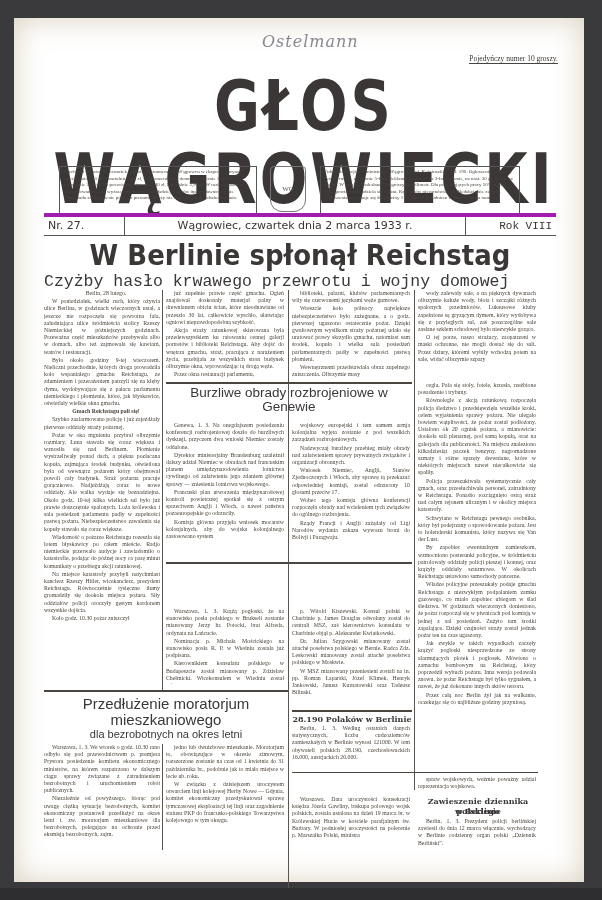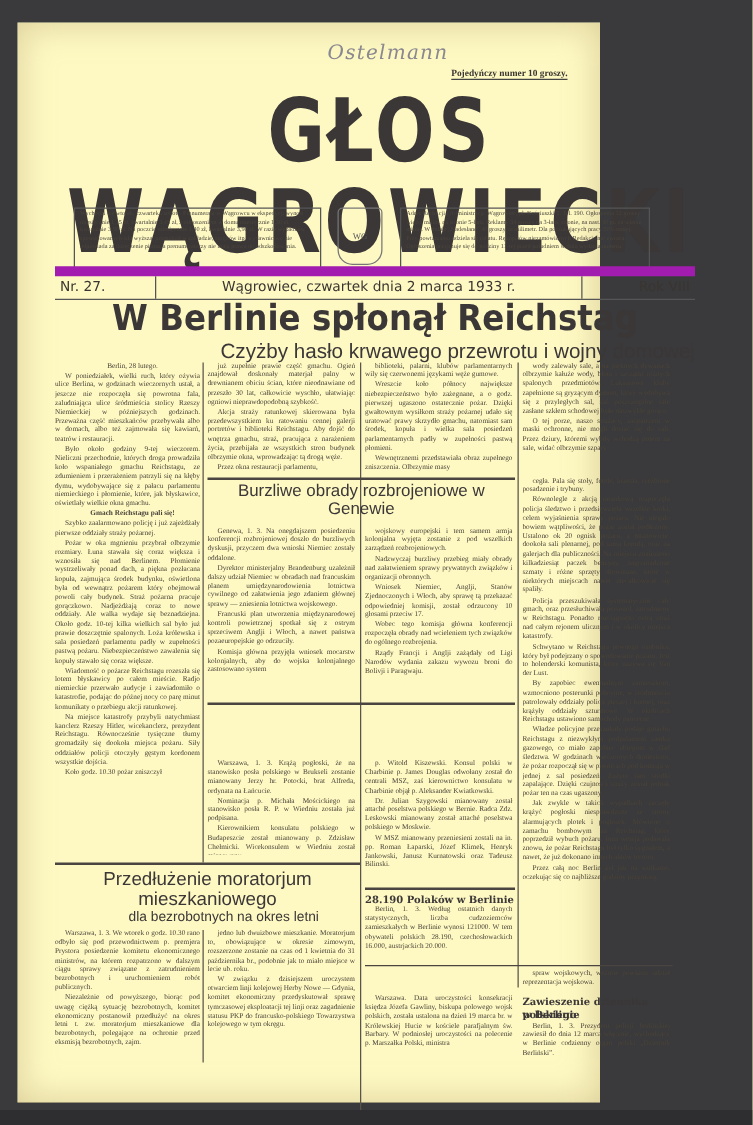--- a/index.html
+++ b/index.html
@@ -1,36 +1,36 @@
 <!DOCTYPE html>
 <html><head>
 <meta charset="utf-8">
 <style>
   html,body{margin:0;padding:0;}
   body{width:602px;height:900px;background:#3a3a3c;position:relative;overflow:hidden;font-family:"Liberation Serif",serif;color:#3a3530;}
-  .page{position:absolute;left:14px;top:18px;width:466px;height:864px;background:#fef9c3;box-shadow:inset 0 0 30px rgba(150,120,70,.35);}
+  .page{position:absolute;left:14px;top:18px;width:570px;height:864px;background:#ffffff;box-shadow:inset 0 0 30px rgba(150,120,70,.35);}
   .hand{position:absolute;left:248px;top:14px;font-family:"DejaVu Serif",serif;font-style:italic;font-size:16px;color:#8a8890;letter-spacing:1px;}
-  .price{position:absolute;right:26px;top:36px;font-size:7.5px;font-weight:bold;border-bottom:1px solid #444;}
+  .price{position:absolute;right:26px;top:36px;font-size:7.5px;font-weight:normal;border-bottom:1px solid #444;}
   .masthead{position:absolute;left:30px;top:52px;width:520px;text-align:center;font-family:"DejaVu Sans",sans-serif;font-weight:bold;font-size:56px;letter-spacing:3px;color:#3b3737;transform:scaleY(1.25);transform-origin:top;line-height:58px;}
   .infobox{position:absolute;top:148px;border:1px solid #555;padding:2px 4px;font-size:5px;line-height:6.5px;color:#4a443c;}
   .info-left{left:45px;width:188px;height:44px;}
   .info-right{left:306px;width:190px;height:44px;}
   .crest{position:absolute;left:256px;top:148px;width:34px;height:44px;border:1px solid #777;border-radius:4px 4px 12px 12px;font-size:7px;text-align:center;line-height:44px;color:#555;}
-  .dateline{position:absolute;left:30px;top:195px;width:512px;height:18px;border-top:8px solid #a21caf;border-bottom:1px solid #555;font-family:"DejaVu Sans",sans-serif;font-size:11px;line-height:18px;}
+  .dateline{position:absolute;left:30px;top:195px;width:512px;height:18px;border-top:4px solid #a21caf;border-bottom:1px solid #555;font-family:"DejaVu Sans",sans-serif;font-size:11px;line-height:18px;}
   .dateline .nr{position:absolute;left:4px;}
   .dateline .date{position:absolute;left:80px;width:340px;text-align:center;border-left:1px solid #555;border-right:1px solid #555;}
-  .dateline .year{position:absolute;right:4px;}
+  .dateline .year{position:absolute;right:4px;font-family:Liberation Mono, monospace;}
   .headline{position:absolute;left:30px;top:222px;width:512px;text-align:center;font-family:"DejaVu Sans",sans-serif;font-weight:bold;font-size:26px;color:#3b3737;transform:scaleY(1.1);}
-  .subhead{position:absolute;left:30px;top:254px;width:512px;text-align:right;font-family:Liberation Sans, sans-serif;font-size:16.5px;color:#3b3737;white-space:nowrap;}
+  .subhead{position:absolute;left:30px;top:254px;width:512px;text-align:left;font-family:Liberation Mono, monospace;font-size:16.5px;color:#3b3737;white-space:nowrap;}
   .col{position:absolute;font-size:5.8px;line-height:7.2px;text-align:justify;color:#4a4238;overflow:hidden;}
   .col p{margin:0 0 1px 0;text-indent:8px;}
   .vr{position:absolute;width:1px;background:#5a544a;}
   .hr{position:absolute;height:2px;background:#4a4540;}
   .art-title{position:absolute;text-align:center;font-family:Liberation Sans, sans-serif;color:#3b3737;line-height:1.05;}
-  .small-title{position:absolute;font-family:"DejaVu Serif",serif;font-weight:bold;font-size:8px;color:#3b3737;}
+  .small-title{position:absolute;text-align:center;font-family:"DejaVu Serif",serif;font-weight:bold;font-size:8px;color:#3b3737;}
   .shadow{position:absolute;left:0;right:0;bottom:0;height:12px;background:#2e2e30;}
 </style>
 </head>
 <body>
 
 <div class="page">
 
   <div class="hand">Ostelmann</div>
   <div class="price">Pojedyńczy numer 10 groszy.</div>
   <div class="masthead">GŁOS WĄGROWIECKI</div>
@@ -116,21 +116,21 @@
   </div>
   <div class="col" style="left:278px;top:590px;width:118px;height:90px;">
     <p>p. Witold Kiszewski. Konsul polski w Charbinie p. James Douglas odwołany został do centrali MSZ, zaś kierownictwo konsulatu w Charbinie objął p. Aleksander Kwiatkowski.</p>
     <p>Dr. Julian Szygowski mianowany został attaché poselstwa polskiego w Bernie. Radca Zdz. Leskowski mianowany został attaché poselstwa polskiego w Moskwie.</p>
     <p>W MSZ mianowany przeniesieni zostali na in. pp. Roman Łaparski, Józef Klimek, Henryk Jankowski, Janusz Kurnatowski oraz Tadeusz Bilinski.</p>
   </div>
 
   <div class="hr" style="left:30px;top:672px;width:244px;"></div>
   <div class="art-title" style="left:30px;top:694px;width:244px;font-size:15px;">mieszkaniowego</div>
   <div class="art-title" style="left:30px;top:678px;width:244px;font-size:15px;">Przedłużenie moratorjum</div>
-  <div class="art-title" style="left:43px;top:711px;width:244px;font-size:11px;">dla bezrobotnych na okres letni</div>
+  <div class="art-title" style="left:30px;top:711px;width:244px;font-size:11px;">dla bezrobotnych na okres letni</div>
   <div class="col" style="left:30px;top:726px;width:116px;height:106px;">
     <p>Warszawa, 1. 3. We wtorek o godz. 10.30 rano odbyło się pod przewodnictwem p. premjera Prystora posiedzenie komitetu ekonomicznego ministrów, na którem rozpatrzono w dalszym ciągu sprawy związane z zatrudnieniem bezrobotnych i uruchomieniem robót publicznych.</p>
     <p>Niezależnie od powyższego, biorąc pod uwagę ciężką sytuację bezrobotnych, komitet ekonomiczny postanowił przedłużyć na okres letni t. zw. moratorjum mieszkaniowe dla bezrobotnych, polegające na ochronie przed eksmisją bezrobotnych, zajm.</p>
   </div>
   <div class="vr" style="left:148px;top:726px;height:106px;"></div>
   <div class="col" style="left:152px;top:726px;width:118px;height:106px;">
     <p>jedno lub dwuizbowe mieszkanie. Moratorjum to, obowiązujące w okresie zimowym, rozszerzone zostanie na czas od 1 kwietnia do 31 października br., podobnie jak to miało miejsce w lecie ub. roku.</p>
     <p>W związku z dzisiejszem uroczystem otwarciem linji kolejowej Herby Nowe — Gdynia, komitet ekonomiczny przedyskutował sprawę tymczasowej eksploatacji tej linji oraz zagadnienie statusu PKP do francusko-polskiego Towarzystwa kolejowego w tym okręgu.</p>
   </div>
 

